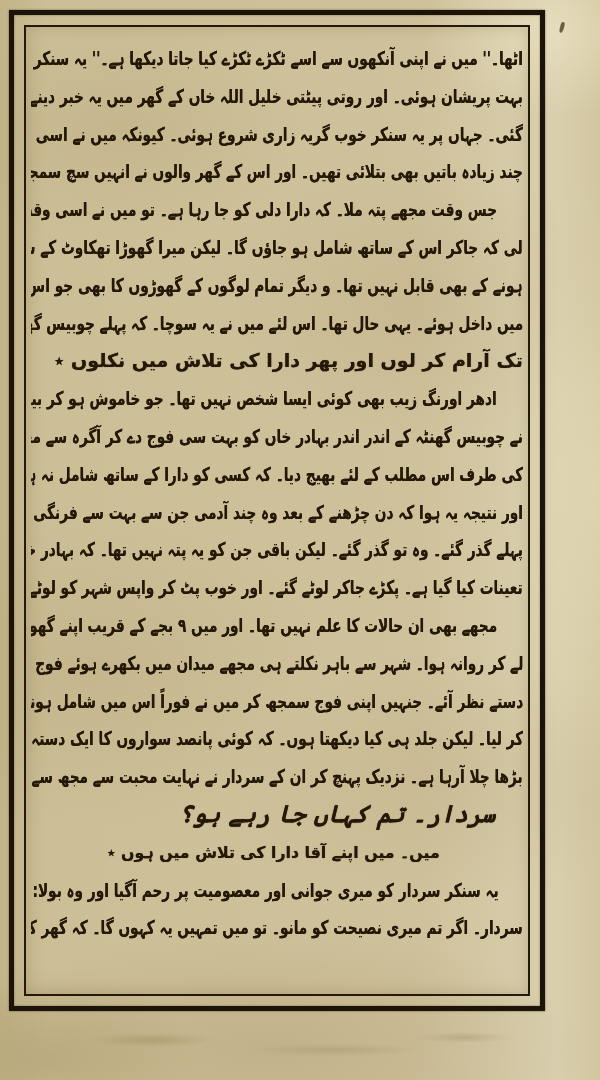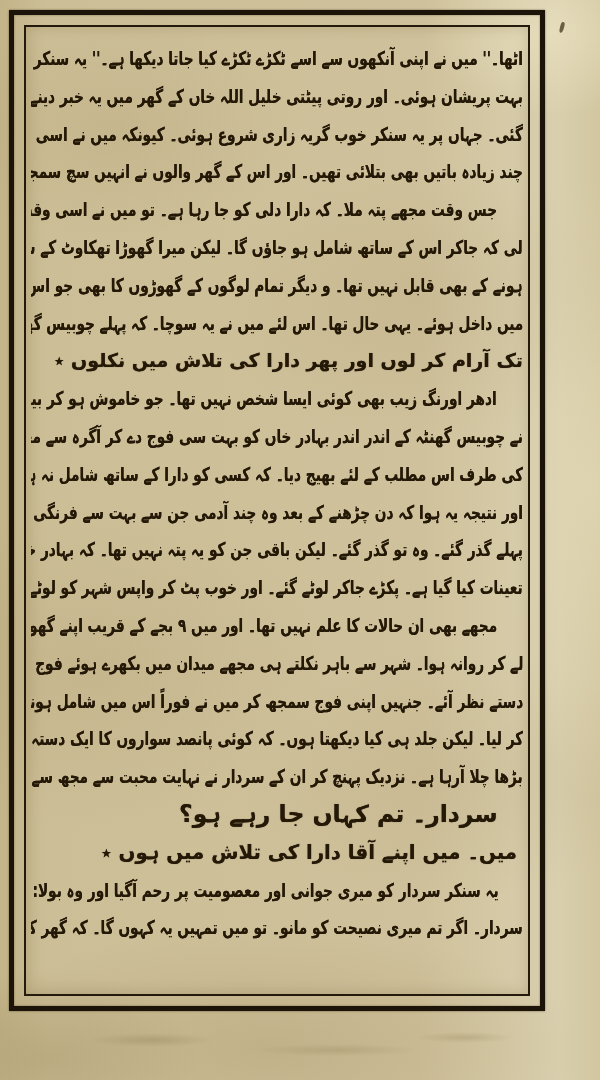--- a/index.html
+++ b/index.html
@@ -40,22 +40,22 @@
     white-space:nowrap;direction:rtl;text-align:right;
     font-size:19px;font-weight:700;color:#241806;
     text-shadow:0 0 .7px rgba(30,18,4,.85);
   }
   .line>span{display:inline-block;transform-origin:100% 50%;}
   .line.para-start{padding-right:26px;}
   .line.para-start-both{padding-right:24px;padding-left:28px;}
   .line.end-left{text-align:right;padding-left:6px;margin-left:20px;}
   .line.end-left>span{transform-origin:0 50%;}
   .line.dialog{text-align:left;padding-left:148px;font-size:23.5px;}
-  .line.dialog>span{transform-origin:0 50%;}
-  .line.dialog-left{text-align:left;padding-left:76px;font-size:20px;}
+  .line.dialog>span{transform-origin:0 50%;font-style:italic;}
+  .line.dialog-left{text-align:left;padding-left:76px;font-size:16px;}
   .line.dialog-left>span{transform-origin:0 50%;}
   
   #ink-speck{
     position:absolute;left:560px;top:22px;width:4px;height:11px;
     background:#4d3e22;border-radius:50% 40% 60% 50%;
     transform:rotate(14deg);opacity:.8;
   }
   
   #ghosting{
     position:absolute;left:60px;top:1020px;width:460px;height:50px;

